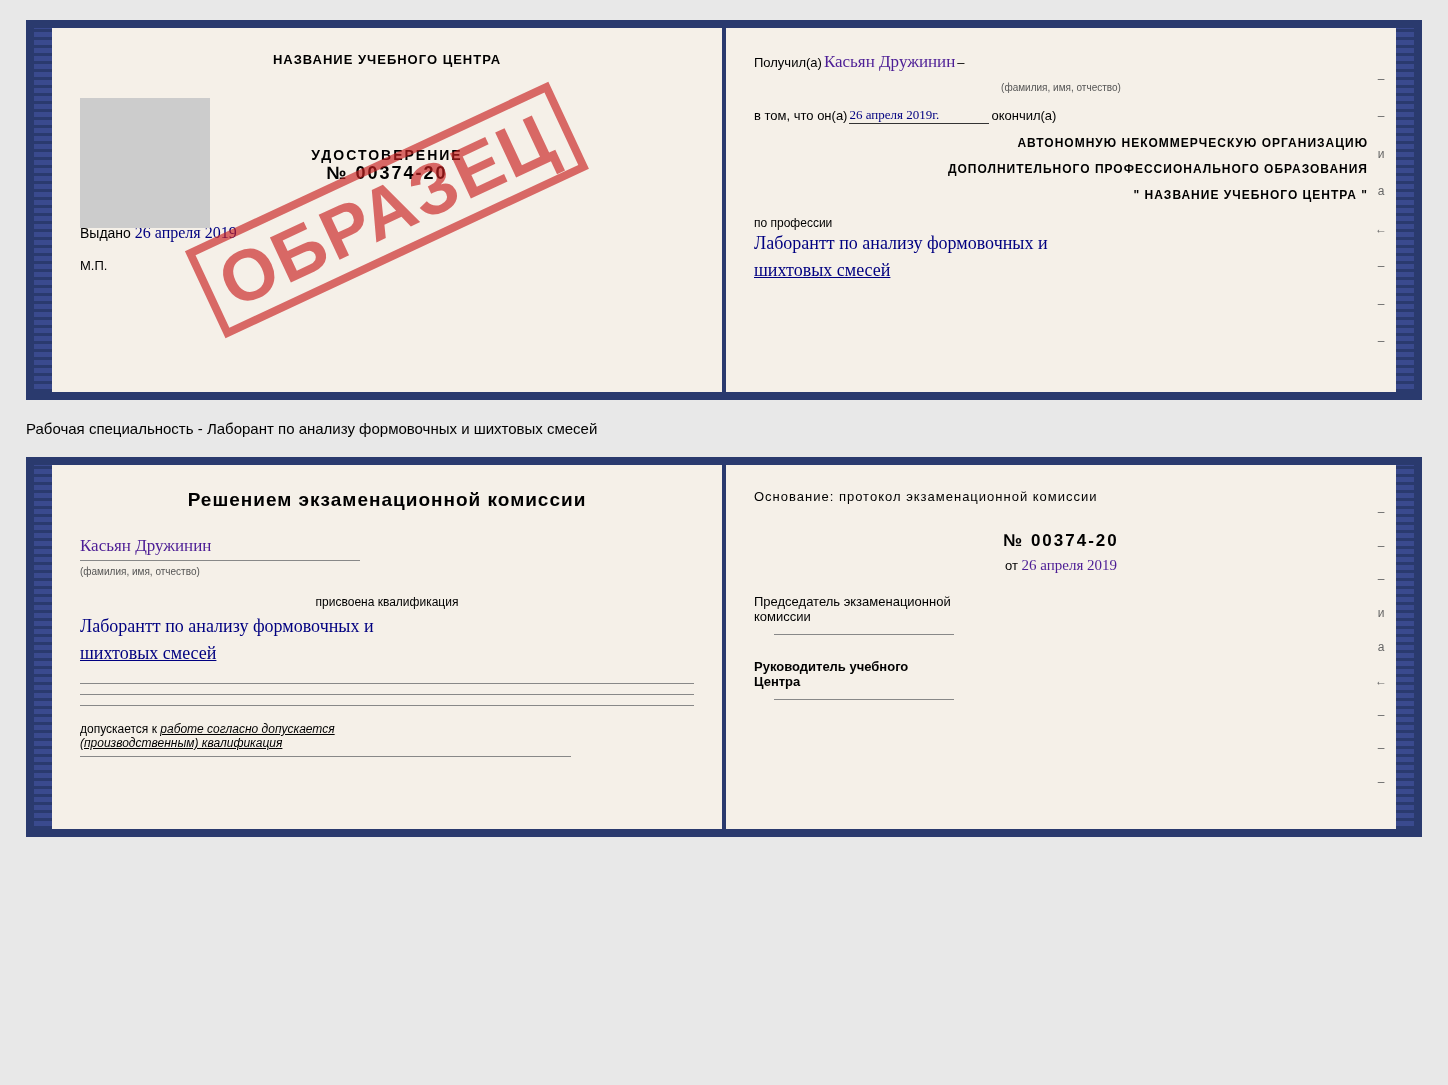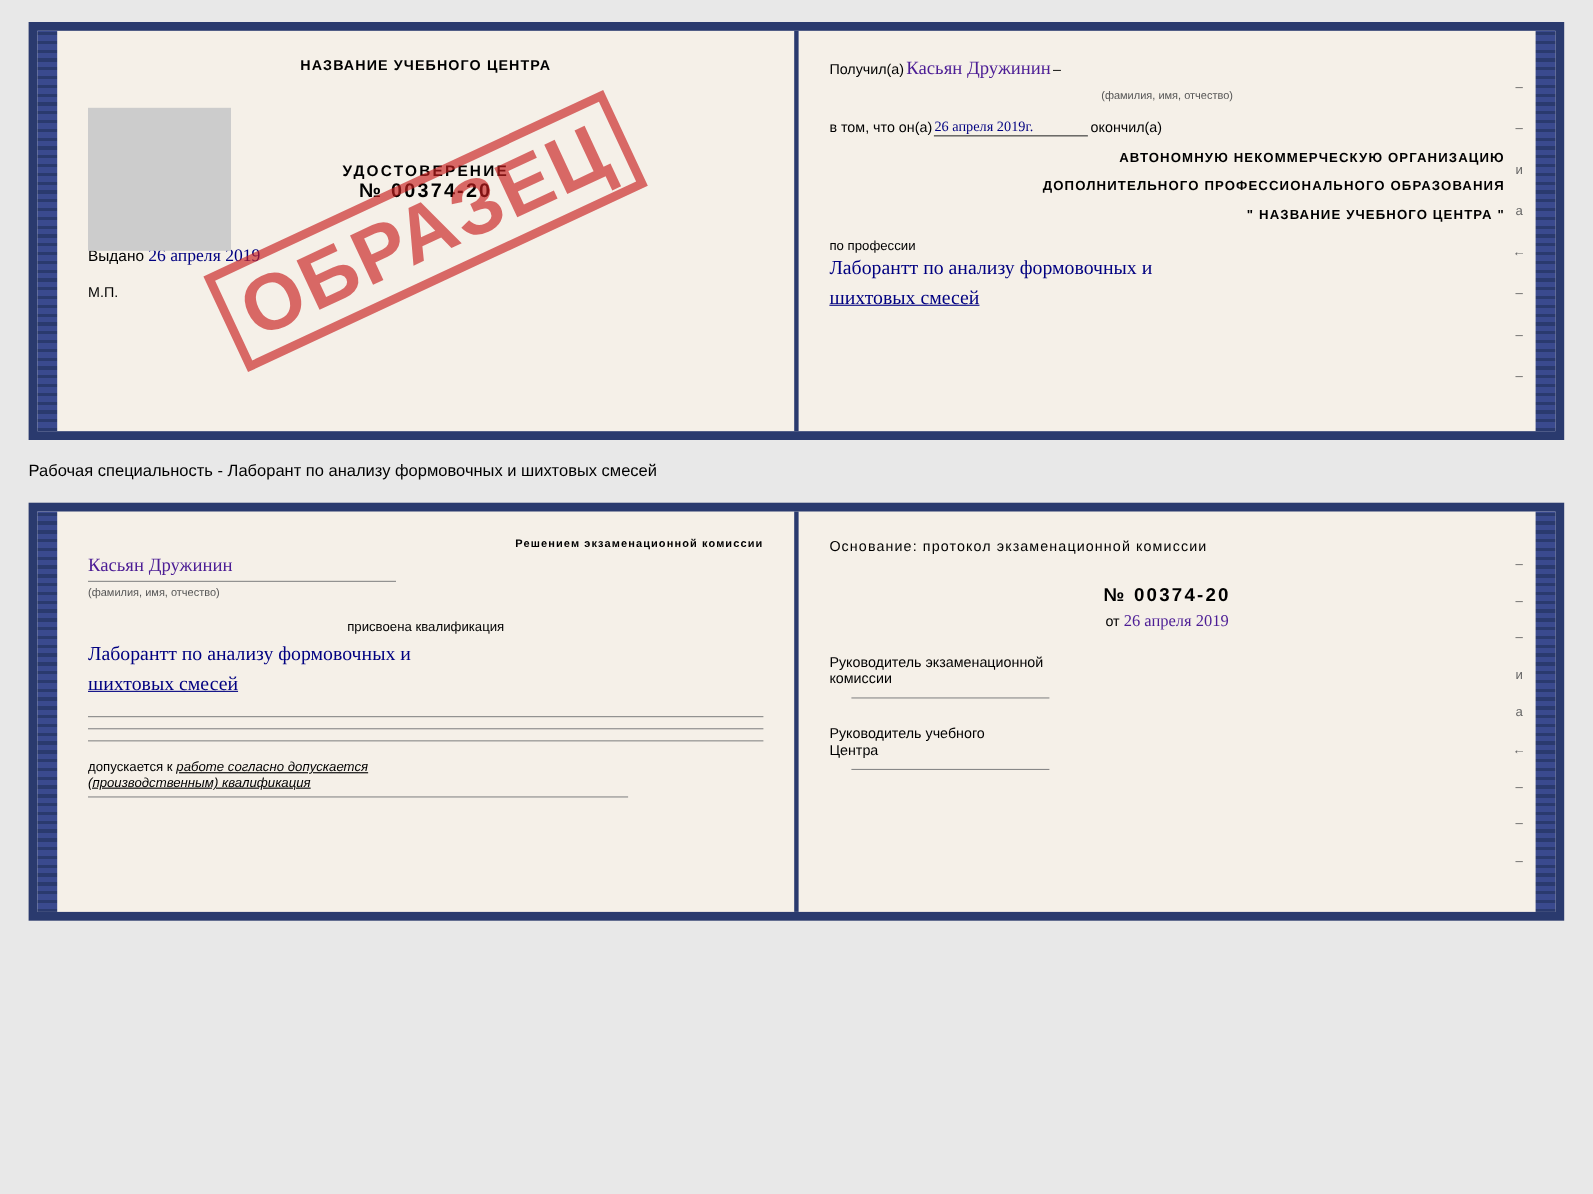--- a/index.html
+++ b/index.html
@@ -217,26 +217,26 @@
       flex: 1;
       padding: 24px 28px;
       position: relative;
     }
 
     .bottom-left {
       border-right: 4px solid #2a3a6e;
     }
 
     .bottom-title {
-      font-size: 10px;
+      font-size: 19px;
       font-family: Arial, sans-serif;
       letter-spacing: 1px;
-      text-align: right;
-      font-weight: bold;
-      margin-bottom: 4px;
+      text-align: center;
+      font-weight: bold;
+      margin-bottom: 25px;
     }
 
     .bottom-name {
       margin-bottom: 4px;
     }
 
     .name-subtitle {
       font-size: 10px;
       color: #555;
       font-family: Arial, sans-serif;
@@ -448,27 +448,27 @@
 
       <div class="protocol-number">№  00374-20</div>
 
       <div class="from-date">
         <span>от</span>
         <span class="handwritten">26 апреля 2019</span>
       </div>
 
       <div class="role-block">
         <div class="role-title">
-          <span>Руководитель экзаменационной</span><br>
+          <span>Председатель экзаменационной</span><br>
           <span>комиссии</span>
         </div>
         <div class="sign-line"></div>
       </div>
 
-      <div class="role-block" style="margin-top:24px;">
+      <div class="role-block" style="margin-top:24px;font-weight:bold;">
         <div class="role-title">
           <span>Руководитель учебного</span><br>
           <span>Центра</span>
         </div>
         <div class="sign-line"></div>
       </div>
 
       <div class="binding-lines">
         <span class="right-letter">–</span>
         <span class="right-letter">–</span>

